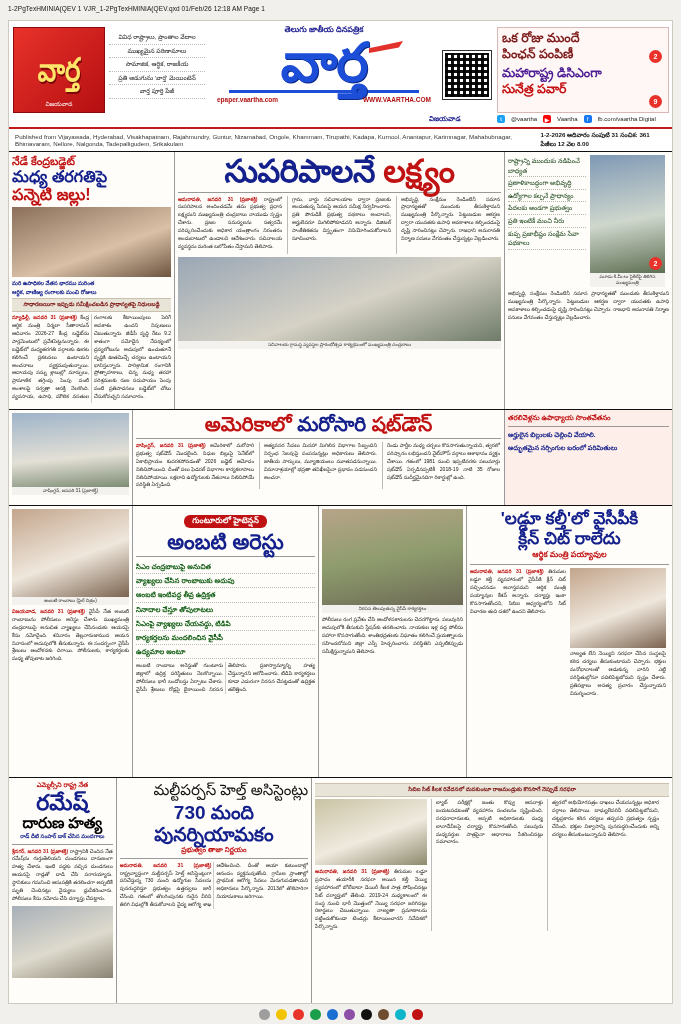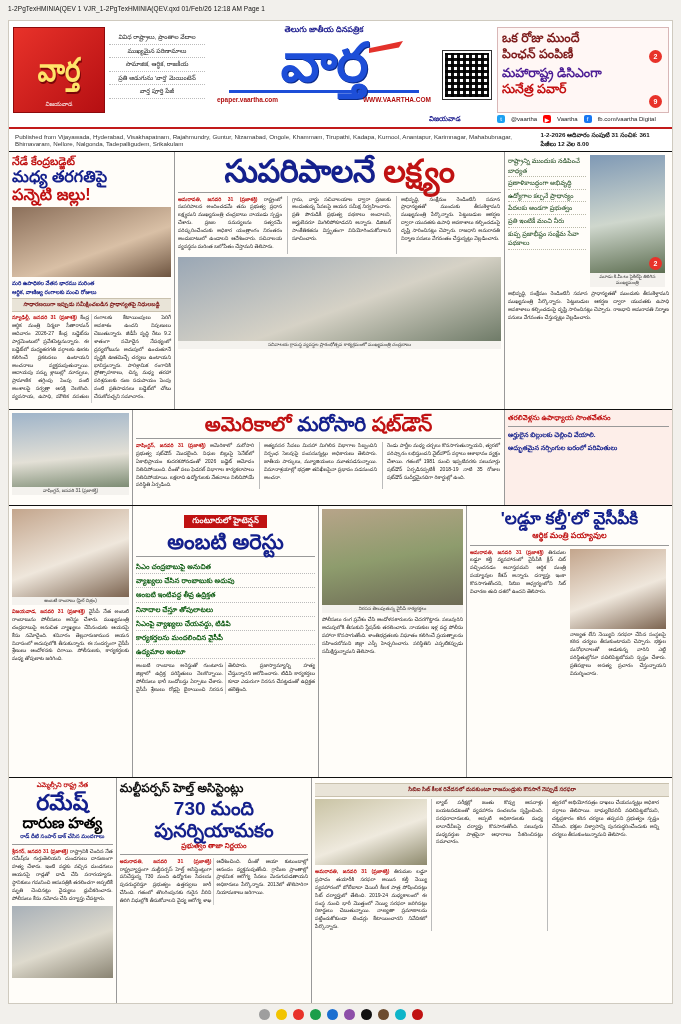--- a/index.html
+++ b/index.html
@@ -150,21 +150,21 @@
   .secB .right{ width: 167px; padding: 3px; background: #fdeee9;}
   .headB { color: #c01212; font-size: 20px; font-weight: bold; text-align: center; line-height: 1.1;}
   
   .secC { height: 272px; }
   .secC .c1 { width: 124px; padding: 3px; border-right: 1px solid #999;}
   .secC .c2 { width: 186px; padding: 3px; border-right: 1px solid #999;}
   .secC .c3 { width: 148px; padding: 3px; border-right: 1px solid #999;}
   .secC .c4 { width: 205px; padding: 3px; }
   .tag-red {
     background: #c01212; color: #fff; font-size: 8px; font-weight: bold;
-    display: inline-block; padding: 1px 8px; border-radius: 0;
+    display: inline-block; padding: 1px 8px; border-radius: 6px;
   }
   .headC { color: #14208c; font-size: 21px; font-weight: bold; text-align: center; line-height: 1.1;}
   .headC2 { color: #14208c; font-size: 17px; font-weight: bold; text-align: center; line-height: 1.15;}
   .green-list { font-size: 7px; color: #0f5c13; font-weight: bold; line-height: 1.6;}
   .green-list div { border-bottom: 1px dotted #bbb; padding: 1px 0;}
   
   .secD { height: 238px; border-bottom: none; }
   .secD .d1 { width: 108px; padding: 3px; border-right: 1px solid #999;}
   .secD .d2 { width: 196px; padding: 3px; border-right: 1px solid #999;}
   .secD .d3 { width: 361px; padding: 3px; }
@@ -372,20 +372,21 @@
       </div>
 
       <div class="c3">
         <div class="photo ph-street" style="height:96px;"></div>
         <div class="cap">నిరసన తెలుపుతున్న వైసీపీ కార్యకర్తలు</div>
         <div class="tel-body" style="margin-top:3px;">పోలీసులు రంగ ప్రవేశం చేసి ఆందోళనకారులను చెదరగొట్టారు. పలువురిని అదుపులోకి తీసుకుని స్టేషన్‌కు తరలించారు. నాయకుల ఇళ్ల వద్ద పోలీసు పహారా కొనసాగుతోంది. శాంతిభద్రతలకు విఘాతం కలిగించే ప్రయత్నాలను సహించబోమని జిల్లా ఎస్పీ హెచ్చరించారు. పరిస్థితిని ఎప్పటికప్పుడు సమీక్షిస్తున్నామని తెలిపారు.</div>
       </div>
 
       <div class="c4">
         <div class="headC2">'లడ్డూ కల్తీ'లో వైసీపీకి</div>
+        <div class="headC2">క్లీన్ చిట్ రాలేదు</div>
         <div style="color:#c01212;font-size:8px;font-weight:bold;text-align:center;margin-top:2px;">ఆర్థిక మంత్రి పయ్యావుల</div>
         <div class="hr"></div>
         <div style="display:flex;gap:4px;">
           <div style="width:96px;" class="tel-body">
             <span class="redlead">అమరావతి, జనవరి 31 (ప్రజాశక్తి)</span>
             <span>తిరుమల లడ్డూ కల్తీ వ్యవహారంలో వైసీపీకి క్లీన్ చిట్ వచ్చిందనడం అవాస్తవమని ఆర్థిక మంత్రి పయ్యావుల కేశవ్ అన్నారు. దర్యాప్తు ఇంకా కొనసాగుతోందని, సిబిఐ ఆధ్వర్యంలోని సిట్ విచారణ తుది దశలో ఉందని తెలిపారు.</span>
           </div>
           <div style="width:96px;">
             <div class="photo ph-leader" style="height:80px;"></div>
             <div class="tel-body" style="margin-top:2px;">నాణ్యత లేని నెయ్యిని సరఫరా చేసిన సంస్థలపై కఠిన చర్యలు తీసుకుంటామని చెప్పారు. భక్తుల మనోభావాలతో ఆడుకున్న వారిని ఎట్టి పరిస్థితుల్లోనూ వదిలిపెట్టబోమని స్పష్టం చేశారు. ప్రతిపక్షాలు అసత్య ప్రచారం చేస్తున్నాయని విమర్శించారు.</div>
@@ -405,21 +406,21 @@
         <div style="font-size:5.5px;color:#14208c;font-weight:bold;text-align:center;">రాడ్ దీటి సంపార్ డాక్ చేసిన మందగాలు</div>
         <div class="hr"></div>
         <div class="tel-body">
           <span class="redlead">శ్రీనగర్, జనవరి 31 (ప్రజాశక్తి)</span>
           <span>రాష్ట్రానికి చెందిన నేత రమేష్‌ను గుర్తుతెలియని దుండగులు దారుణంగా హత్య చేశారు. ఇంటి వద్దకు వచ్చిన దుండగులు ఆయనపై రాడ్లతో దాడి చేసి పరారయ్యారు. స్థానికులు గమనించి ఆసుపత్రికి తరలించగా అప్పటికే మృతి చెందినట్లు వైద్యులు ధ్రువీకరించారు. పోలీసులు కేసు నమోదు చేసి దర్యాప్తు చేపట్టారు.</span>
         </div>
         <div class="photo ph-build" style="height:72px;margin-top:3px;"></div>
       </div>
 
       <div class="d2">
-        <div style="color:#111;font-size:12px;font-weight:bold;text-align:left;">మల్టీపర్పస్ హెల్త్ అసిస్టెంట్లు</div>
+        <div style="color:#111;font-size:15px;font-weight:normal;text-align:right;">మల్టీపర్పస్ హెల్త్ అసిస్టెంట్లు</div>
         <div class="headD2" style="font-size:19px;">730 మంది పునర్నియామకం</div>
         <div style="color:#c01212;font-size:7px;font-weight:bold;text-align:center;">ప్రభుత్వం తాజా నిర్ణయం</div>
         <div class="hr"></div>
         <div class="tel-body two-col">
           <span class="redlead">అమరావతి, జనవరి 31 (ప్రజాశక్తి)</span>
           <span>రాష్ట్రవ్యాప్తంగా మల్టీపర్పస్ హెల్త్ అసిస్టెంట్లుగా పనిచేస్తున్న 730 మంది ఉద్యోగుల సేవలను పునరుద్ధరిస్తూ ప్రభుత్వం ఉత్తర్వులు జారీ చేసింది. గతంలో తొలగింపునకు గురైన వీరిని తిరిగి విధుల్లోకి తీసుకోవాలని వైద్య ఆరోగ్య శాఖ ఆదేశించింది. దీంతో ఆయా కుటుంబాల్లో ఆనందం వ్యక్తమవుతోంది. గ్రామీణ ప్రాంతాల్లో ప్రాథమిక ఆరోగ్య సేవలు మెరుగుపడతాయని అధికారులు పేర్కొన్నారు. 2013లో తొలిసారిగా నియామకాలు జరిగాయి.</span>
         </div>
       </div>
 
       <div class="d3">

